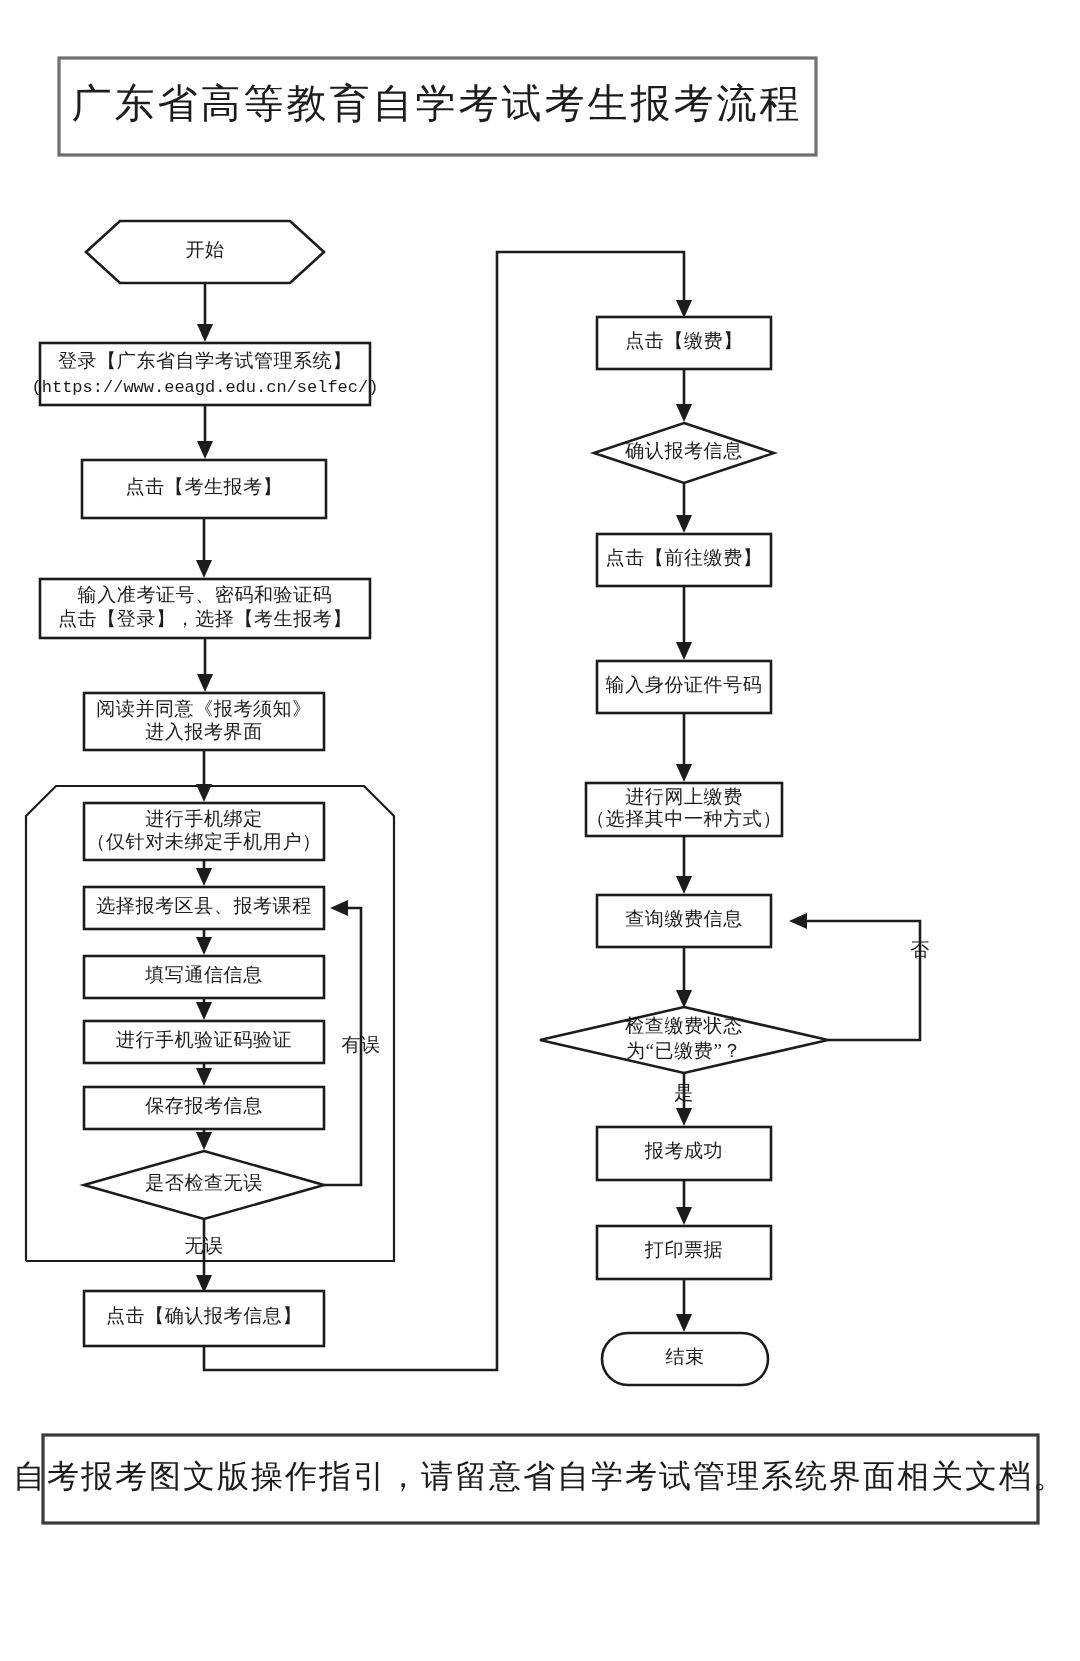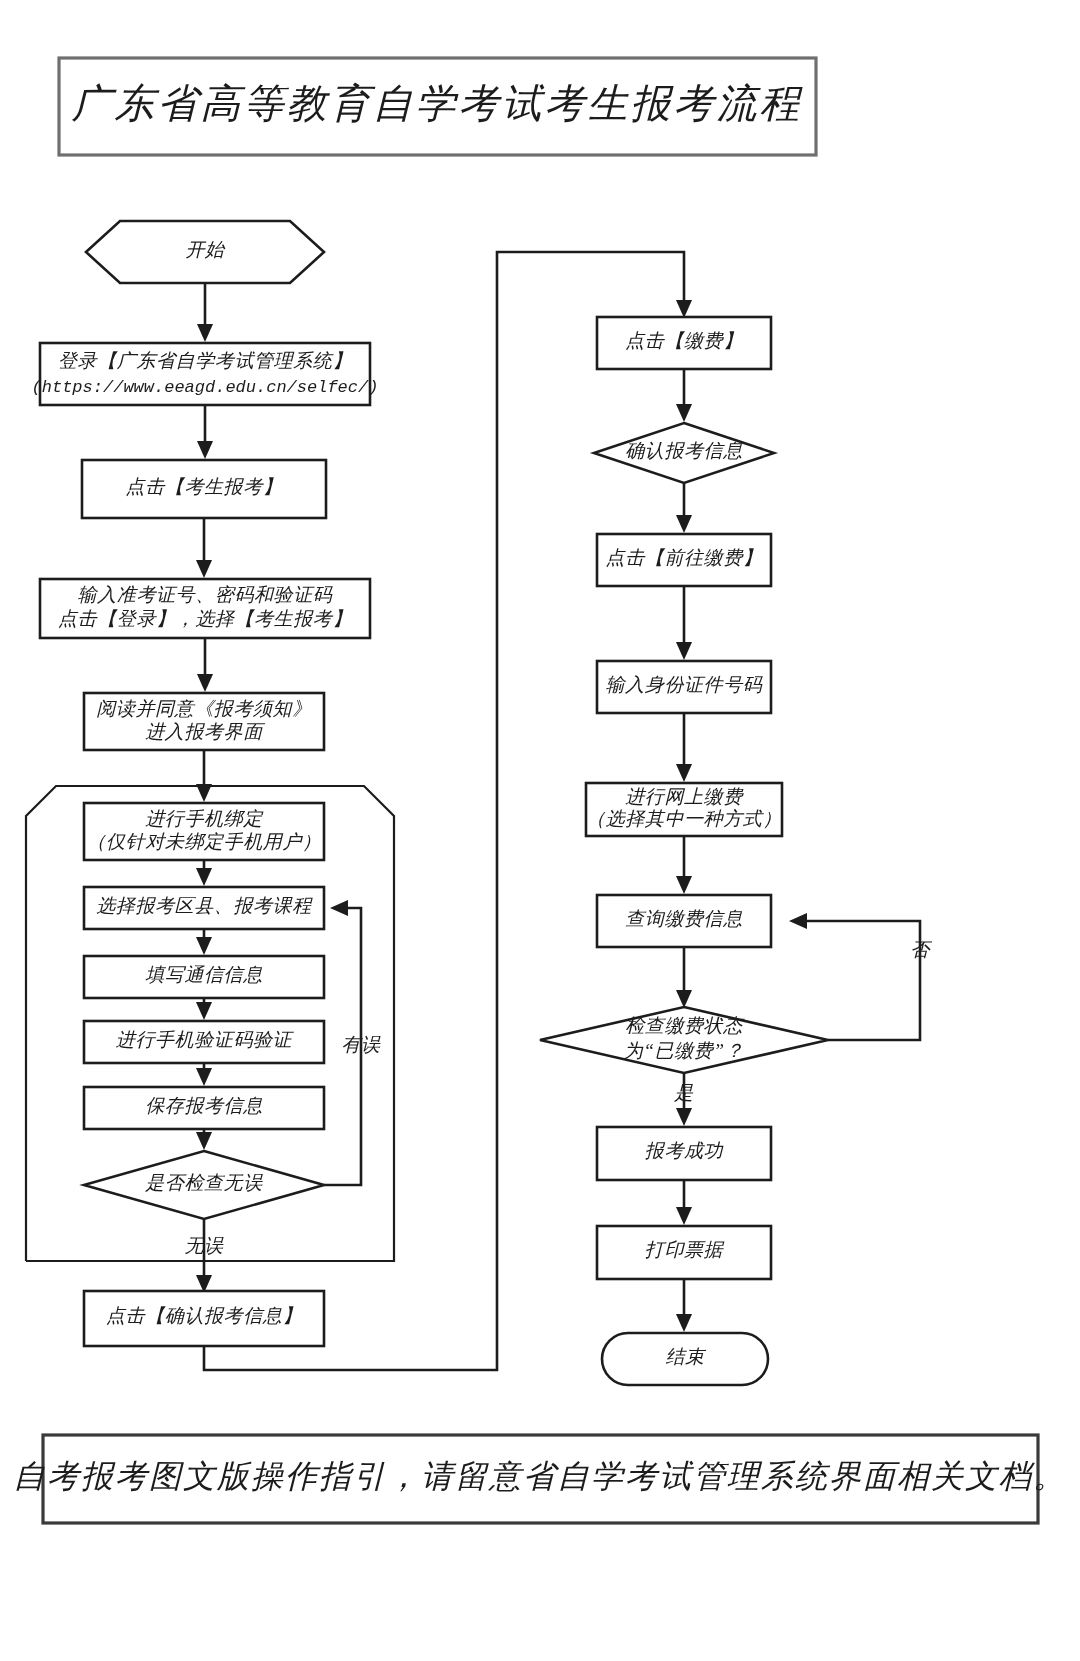--- a/index.html
+++ b/index.html
@@ -13,21 +13,20 @@
     font-family: "Liberation Serif", "DejaVu Serif", serif;
     position: relative;
     overflow: hidden;
   }
   #chart-root {
     position: absolute;
     left: 0;
     top: 0;
     width: 968px;
     height: 1661px;
-    font-style: italic;
   }
   svg {
     display: block;
   }
   .node-rect {
     fill: #ffffff;
     stroke: #1c1c1c;
     stroke-width: 2.6;
   }
   .node-hex {

